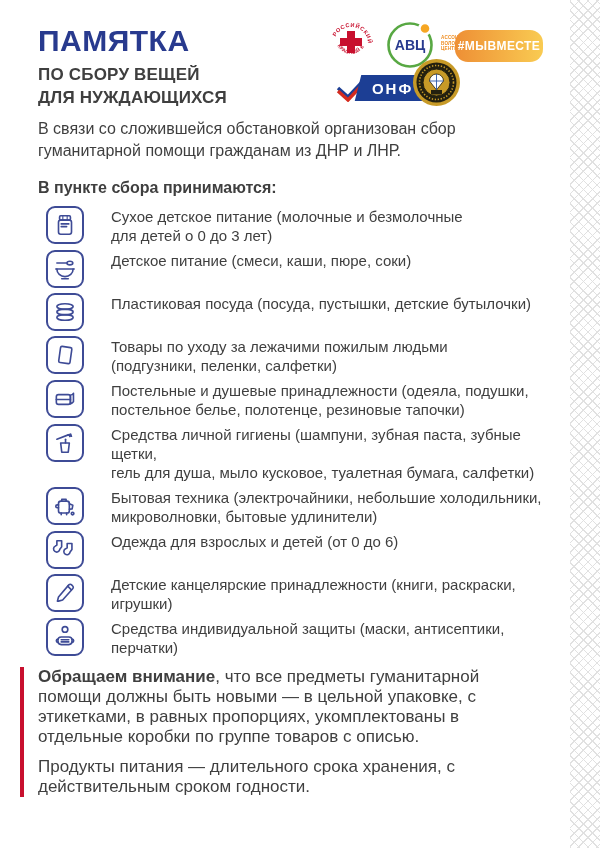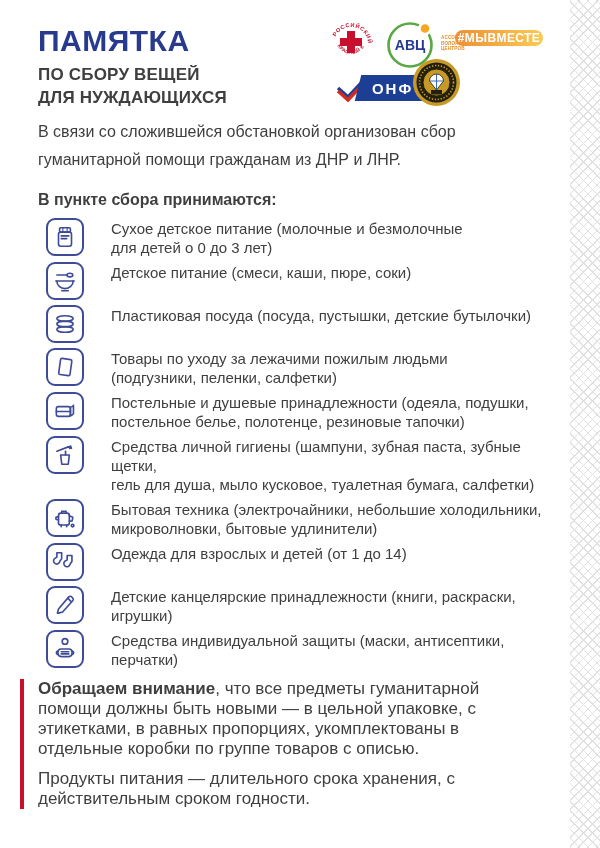--- a/index.html
+++ b/index.html
@@ -15,33 +15,33 @@
   }
   .content{position:absolute;inset:0;padding:0 58px 0 38px;box-sizing:border-box;}
   .title{margin:24px 0 0 0;font-size:30px;line-height:34px;font-weight:bold;color:#283a8e;letter-spacing:.5px;}
   .subtitle{margin-top:5px;font-size:17px;line-height:23px;font-weight:bold;color:#3f3f3f;white-space:pre-line;letter-spacing:.2px;}
   .logos{position:absolute;left:322px;top:14px;width:236px;height:98px;}
   .logo{position:absolute;}
   .rc-logo{left:7px;top:4px;width:44px;height:44px;}
   .avc-logo{left:62px;top:4px;width:52px;height:52px;}
   .avc-caption{left:119px;top:21px;width:40px;font-size:4.6px;line-height:1.25;font-weight:bold;color:#ef8c1f;white-space:pre-line;letter-spacing:.2px;}
   .mv-pill{
-    left:133px;top:16px;width:88px;height:16px;box-sizing:border-box;border-radius:13px;
+    left:133px;top:16px;width:88px;height:32px;box-sizing:border-box;border-radius:13px;
     background:linear-gradient(90deg,#ee8f35,#f9cb52);color:#fff;font-weight:bold;font-size:12px;
     display:flex;align-items:center;justify-content:center;letter-spacing:.4px;
   }
   .onf-logo{left:14px;top:60px;width:96px;height:28px;}
   .onf-box{
     position:absolute;left:22px;top:1px;width:70px;height:26px;background:#1c3e94;
     transform:skewX(-14deg);display:flex;align-items:center;justify-content:center;
   }
   .onf-box span{transform:skewX(14deg);color:#fff;font-weight:bold;font-size:15px;letter-spacing:2px;}
   .onf-check{position:absolute;left:0;top:2px;}
   .vsks-logo{left:90px;top:44px;width:49px;height:49px;}
-  .intro{margin-top:9px;font-size:16px;line-height:28px;max-width:500px;}
+  .intro{margin-top:9px;font-size:16px;line-height:22px;max-width:500px;}
   .list-heading{margin-top:13px;font-size:16px;line-height:20px;font-weight:bold;}
   .items{margin-top:8px;margin-left:8px;}
   .item-row{display:flex;align-items:flex-start;margin-bottom:5px;min-height:38px;}
   .item-icon{
     flex:0 0 auto;width:38px;height:38px;box-sizing:border-box;border:2px solid #3e4b96;border-radius:9px;
     display:flex;align-items:center;justify-content:center;
   }
   .item-icon svg{width:26px;height:26px;}
   .item-text{margin-left:27px;font-size:15px;line-height:19px;white-space:pre-line;padding-top:1px;}
   .attention{margin-top:10px;margin-left:-18px;border-left:4px solid #c8102e;padding-left:14px;}
@@ -198,21 +198,21 @@
           <div class="item-text">Бытовая техника (электрочайники, небольшие холодильники,
 микроволновки, бытовые удлинители)</div>
         </div>
         <div class="item-row">
           <span class="item-icon">
             <svg viewBox="0 0 24 24" fill="none" stroke="#3e4b96" stroke-width="1.5" stroke-linecap="round" stroke-linejoin="round">
               <path d="M4.5 3.5h4.4v5.6l-1.7 2.3a2.9 2.9 0 1 1-4.2-3l1.5-1z"></path>
               <path d="M14 6h4.4v5.6l-1.7 2.3a2.9 2.9 0 1 1-4.2-3l1.5-1z"></path>
             </svg>
           </span>
-          <div class="item-text">Одежда для взрослых и детей (от 1 до 14)</div>
+          <div class="item-text">Одежда для взрослых и детей (от 0 до 6)</div>
         </div>
         <div class="item-row">
           <span class="item-icon">
             <svg viewBox="0 0 24 24" fill="none" stroke="#3e4b96" stroke-width="1.5" stroke-linecap="round" stroke-linejoin="round">
               <path d="M5 19.5l1-3.8L15.5 4.5a1.8 1.8 0 0 1 2.6 0l1 1a1.8 1.8 0 0 1 0 2.6L9.8 18.4l-3.8 1.1z"></path>
               <path d="M14.5 5.7l3.4 3.4"></path>
             </svg>
           </span>
           <div class="item-text">Детские канцелярские принадлежности (книги, раскраски, игрушки)</div>
         </div>

